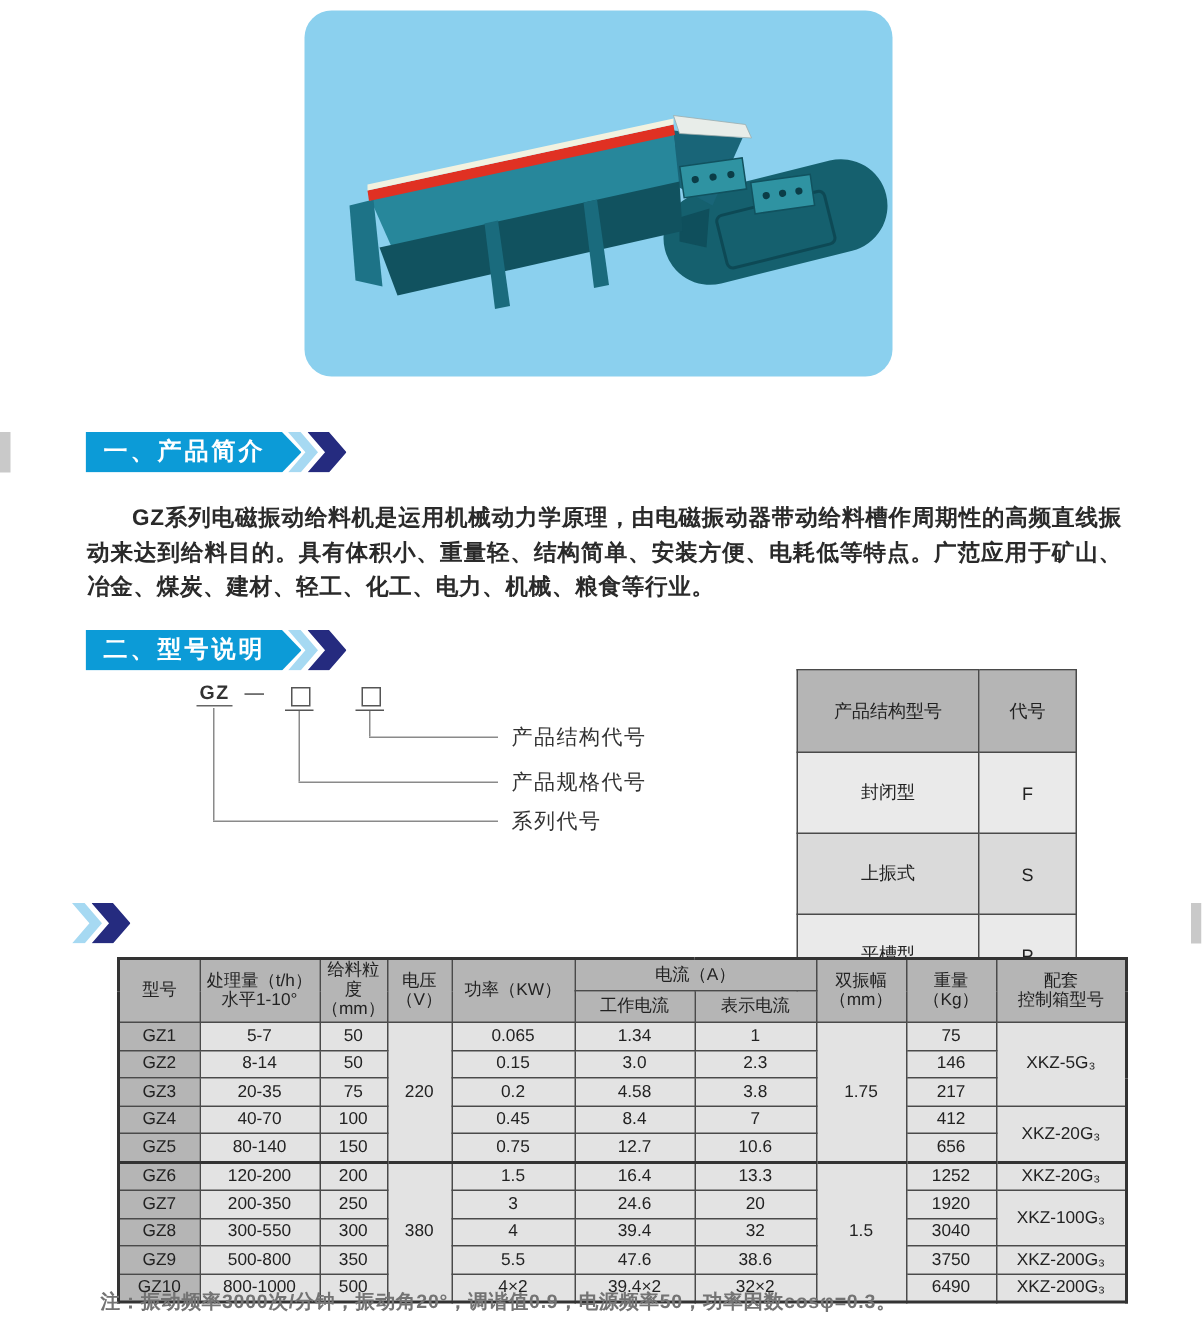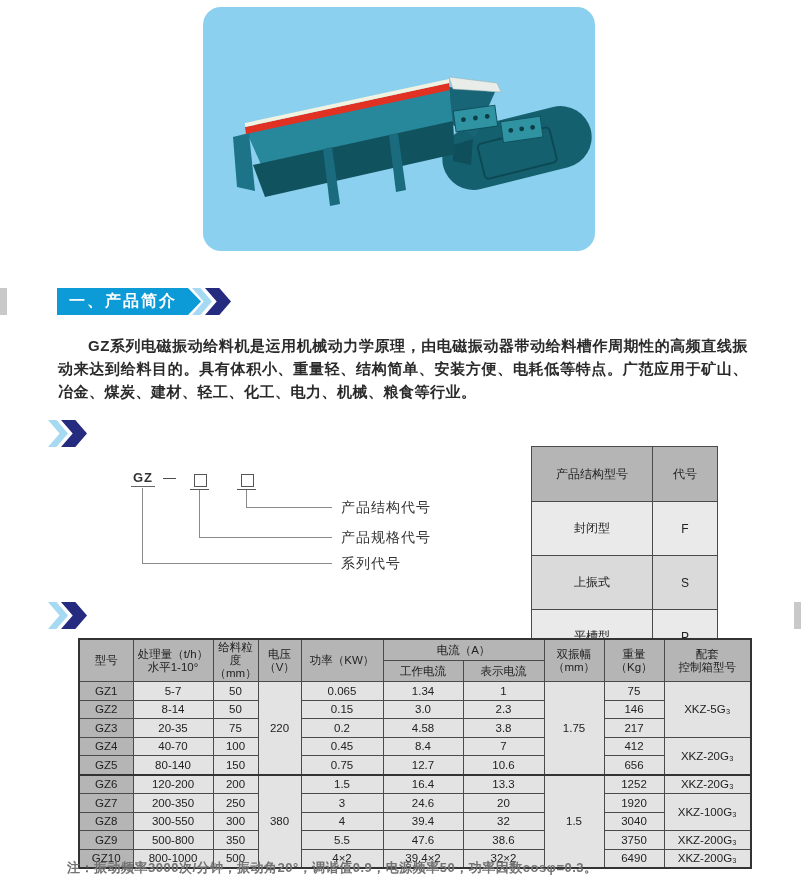--- a/index.html
+++ b/index.html
@@ -31,21 +31,21 @@
   .chev.dark{
     width:26px;margin-left:-7px;background:var(--chev-dark,#252b7f);
     clip-path:polygon(0 0,55% 0,100% 50%,55% 100%,0 100%,45% 50%);
   }
   
   .intro{
     left:58px;top:321px;width:690px;font-size:15px;line-height:23px;
     font-weight:600;color:#2a2a2a;text-align:justify;text-indent:2em;letter-spacing:0.5px;margin-top:13px;
   }
   
-  .diagram{left:115px;top:468px;width:440px;height:135px;font-size:13px;color:#333;text-align:center;}
+  .diagram{left:115px;top:452px;width:440px;height:135px;font-size:13px;color:#333;text-align:center;}
   .diagram .gz{left:16px;top:2px;border-bottom:1px solid #666;padding:0 2px 1px 2px;font-weight:bold;letter-spacing:1px;}
   .diagram .dash{left:48px;top:2px;}
   .sq{width:11px;height:11px;border:1px solid #555;background:#fff;}
   .sq-u{height:1px;background:#555;}
   .dline{background:#8a8a8a;}
   .dlabel{font-size:14px;color:#333;letter-spacing:1px;white-space:nowrap;}
   
   .struct-table{
     left:531px;top:446px;border-collapse:collapse;table-layout:fixed;
     font-size:12px;text-align:center;
@@ -117,20 +117,21 @@
 
 <div class="abs banner" style="left:57px;top:288px;">
   <div class="bar">一、产品简介</div>
   <div class="chev light"></div>
   <div class="chev dark"></div>
 </div>
 
 <div class="abs intro">GZ系列电磁振动给料机是运用机械动力学原理，由电磁振动器带动给料槽作周期性的高频直线振动来达到给料目的。具有体积小、重量轻、结构简单、安装方便、电耗低等特点。广范应用于矿山、冶金、煤炭、建材、轻工、化工、电力、机械、粮食等行业。</div>
 
 <div class="abs banner" style="left:57px;top:420px;">
+  <div class="bar">二、型号说明</div>
   <div class="chev light"></div>
   <div class="chev dark"></div>
 </div>
 
 <div class="abs diagram">
   <span class="abs gz">GZ</span>
   <span class="abs dash">—</span>
   <div class="abs sq" style="left:79px;top:6px;"></div>
   <div class="abs sq-u" style="left:75px;top:21px;width:19px;"></div>
   <div class="abs sq" style="left:126px;top:6px;"></div>

